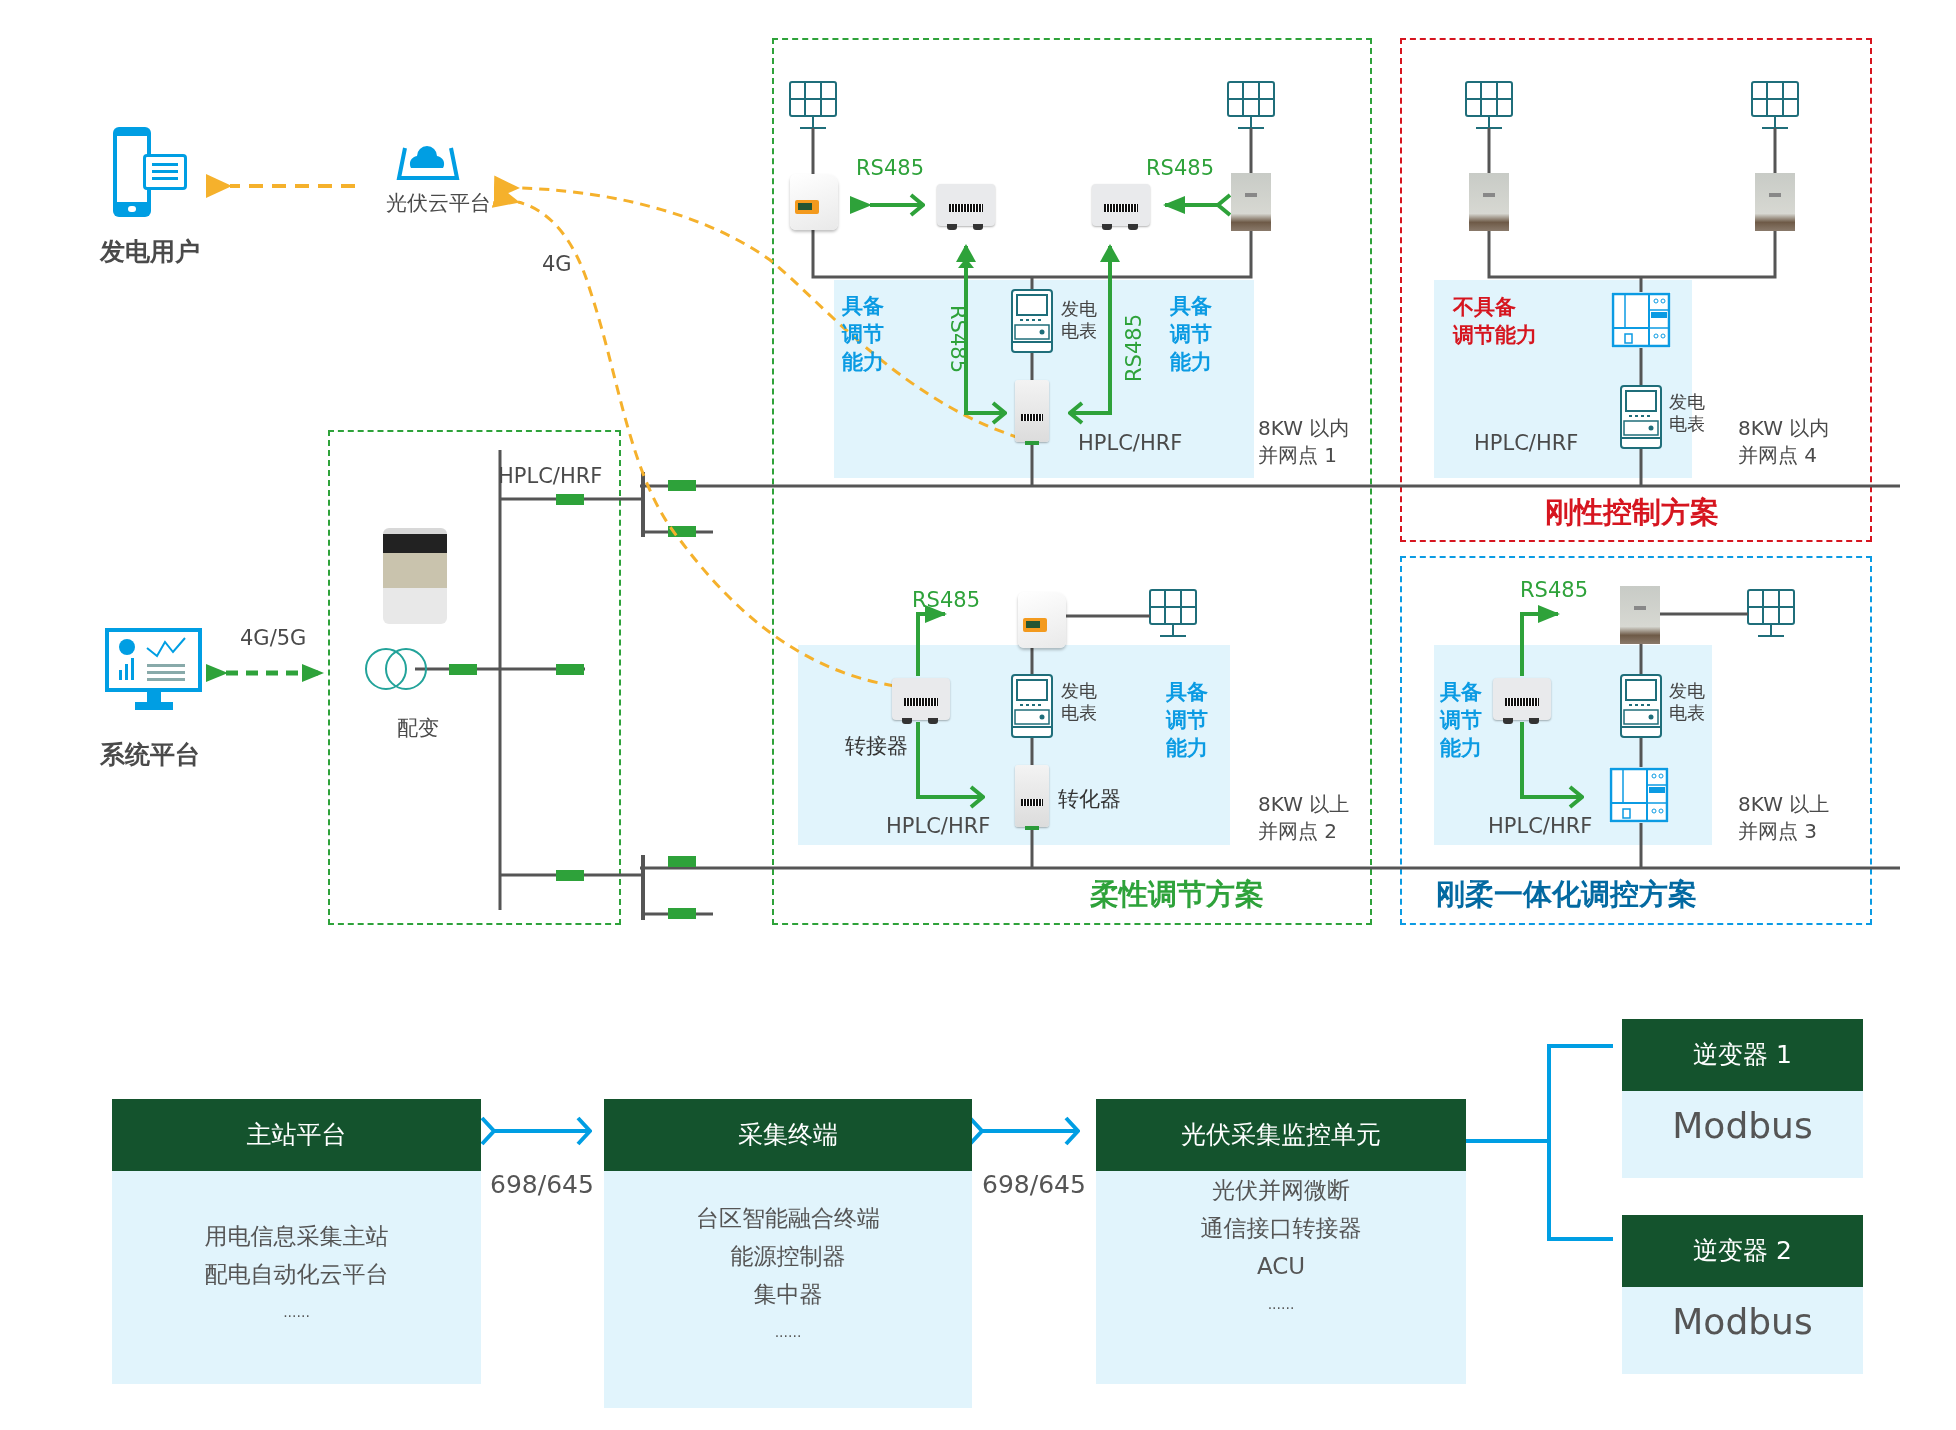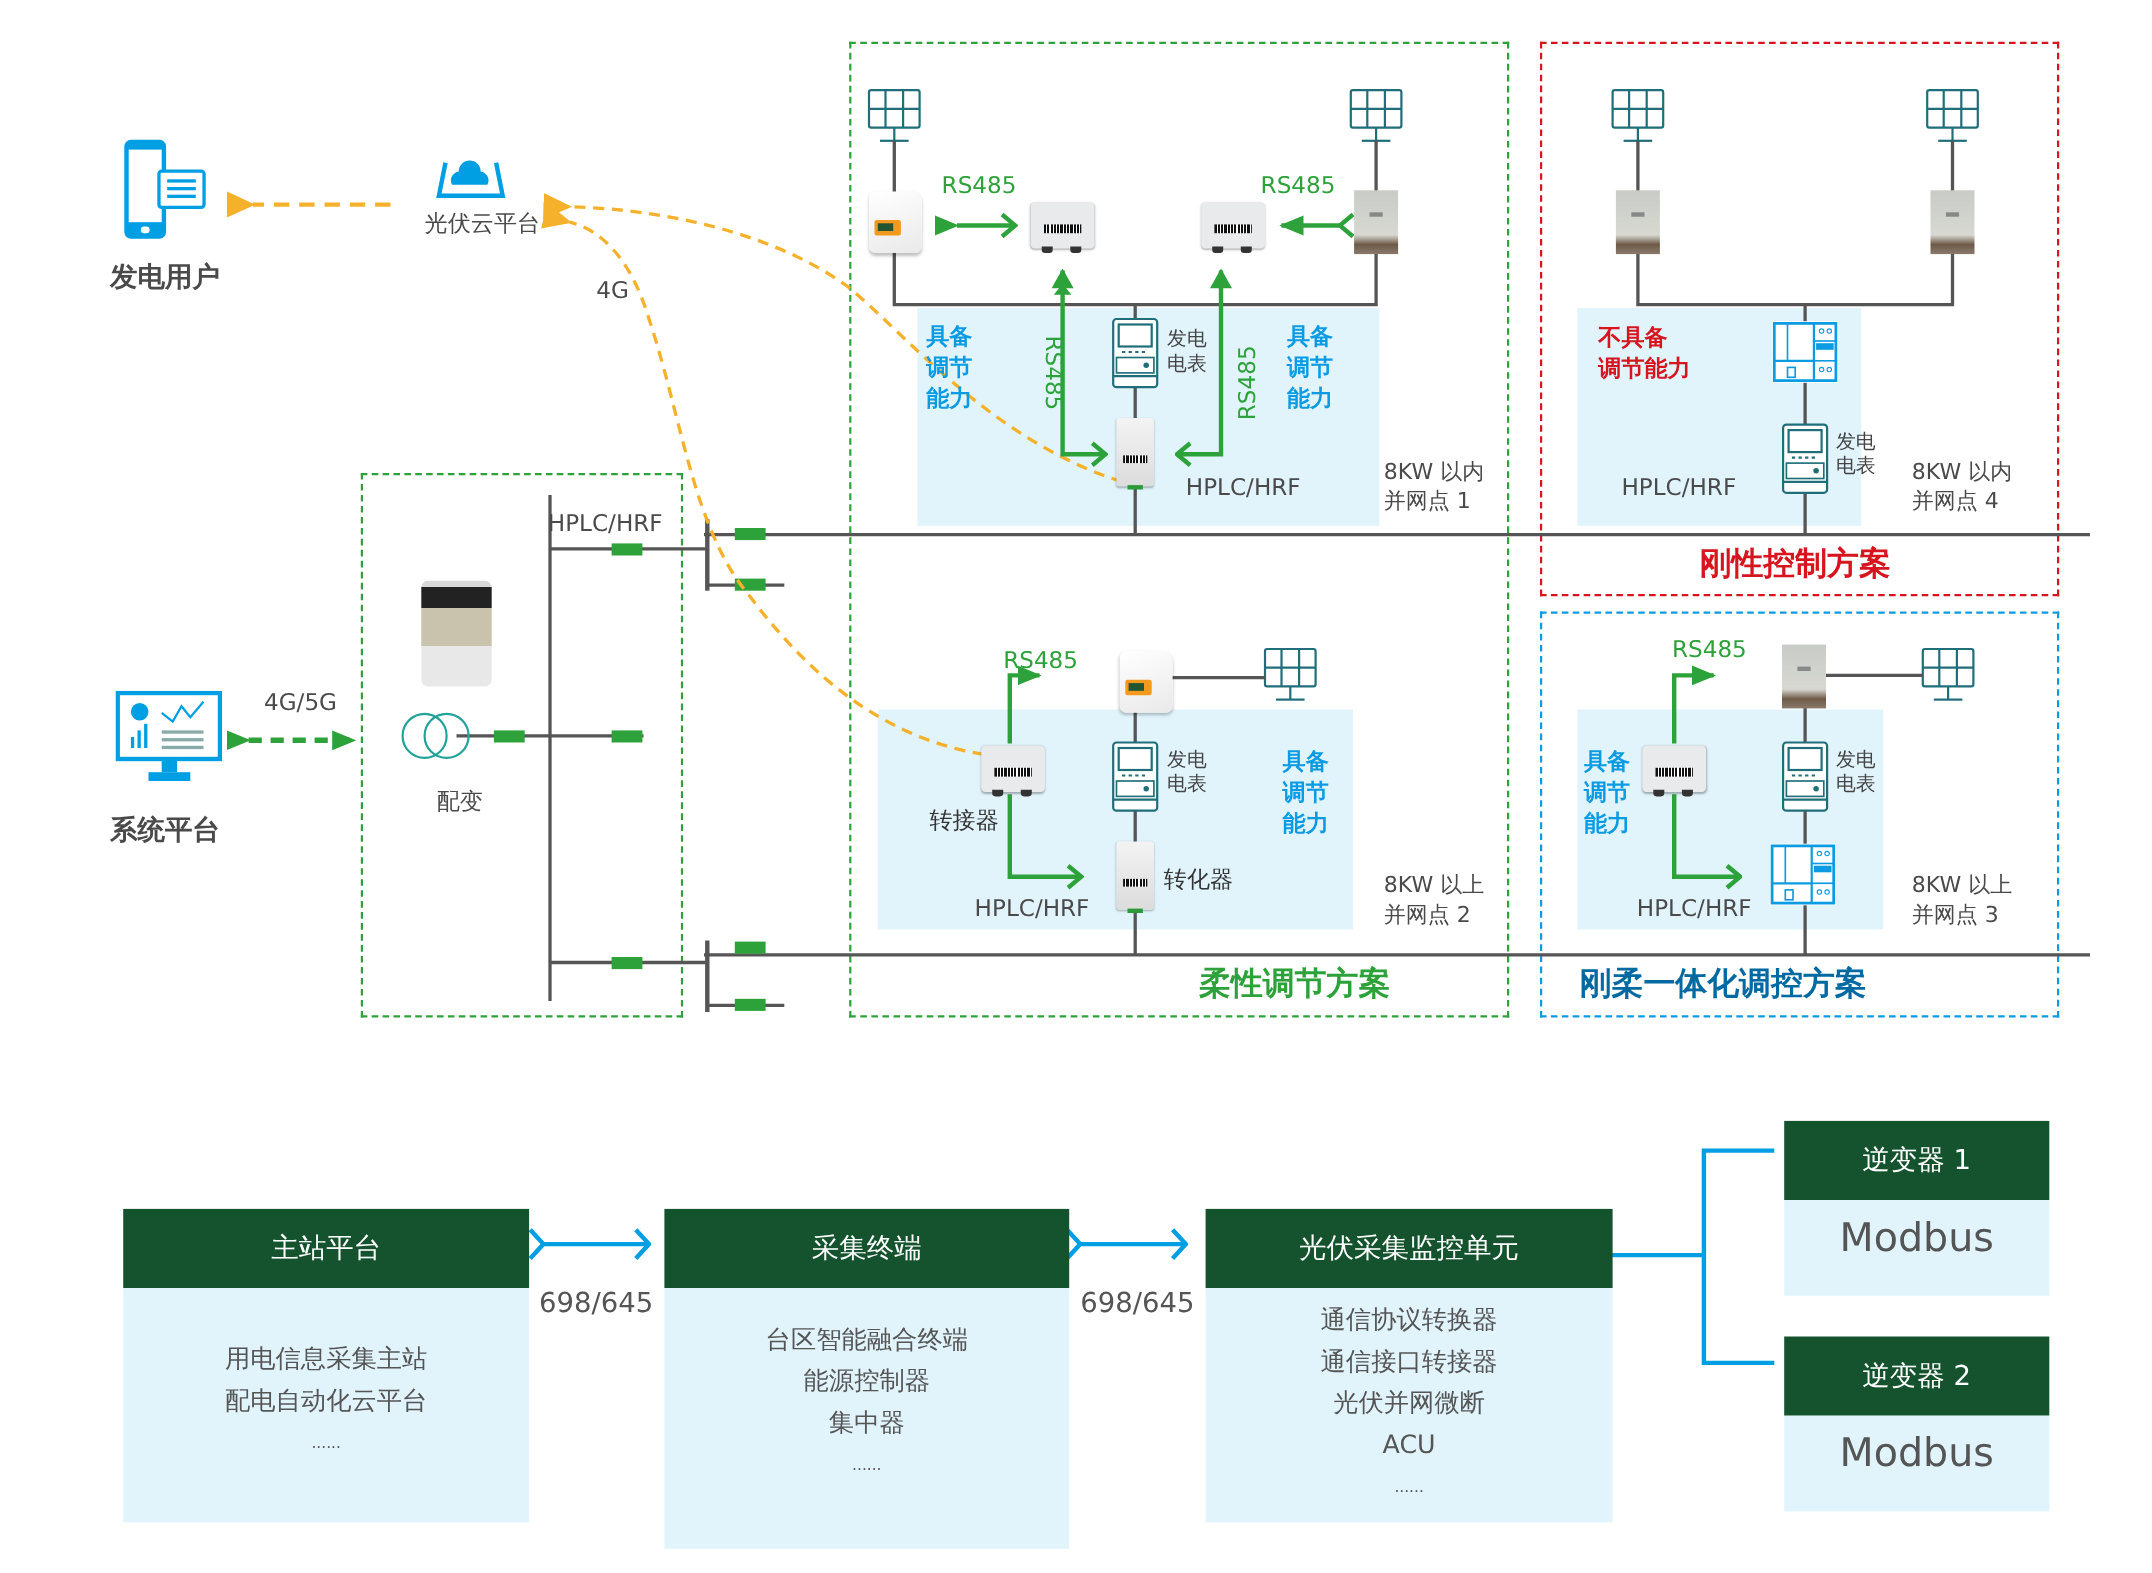--- a/index.html
+++ b/index.html
@@ -345,23 +345,22 @@
   <div>能源控制器</div>
   <div>集中器</div>
   <div style="font-size:14px;">......</div>
 </div>
 <div class="proto" style="left:982px;top:1170px;">698/645</div>
 
 <div class="card-head" style="left:1096px;top:1099px;width:370px;height:72px;line-height:72px;">
   <span>光伏采集监控单元</span>
 </div>
 <div class="card-body" style="left:1096px;top:1171px;width:370px;height:213px;">
-  <div style="margin-top:10px;">通信协议转换器</div>
+  <div>光伏并网微断</div>
   <div>通信接口转接器</div>
-  <div>光伏并网微断</div>
   <div>ACU</div>
   <div style="font-size:14px;">......</div>
 </div>
 
 <div class="card-head" style="left:1622px;top:1019px;width:241px;height:72px;line-height:72px;">
   <span>逆变器 1</span>
 </div>
 <div class="card-body" style="left:1622px;top:1091px;width:241px;height:87px;font-size:36px;line-height:70px;">
   <span>Modbus</span>
 </div>

